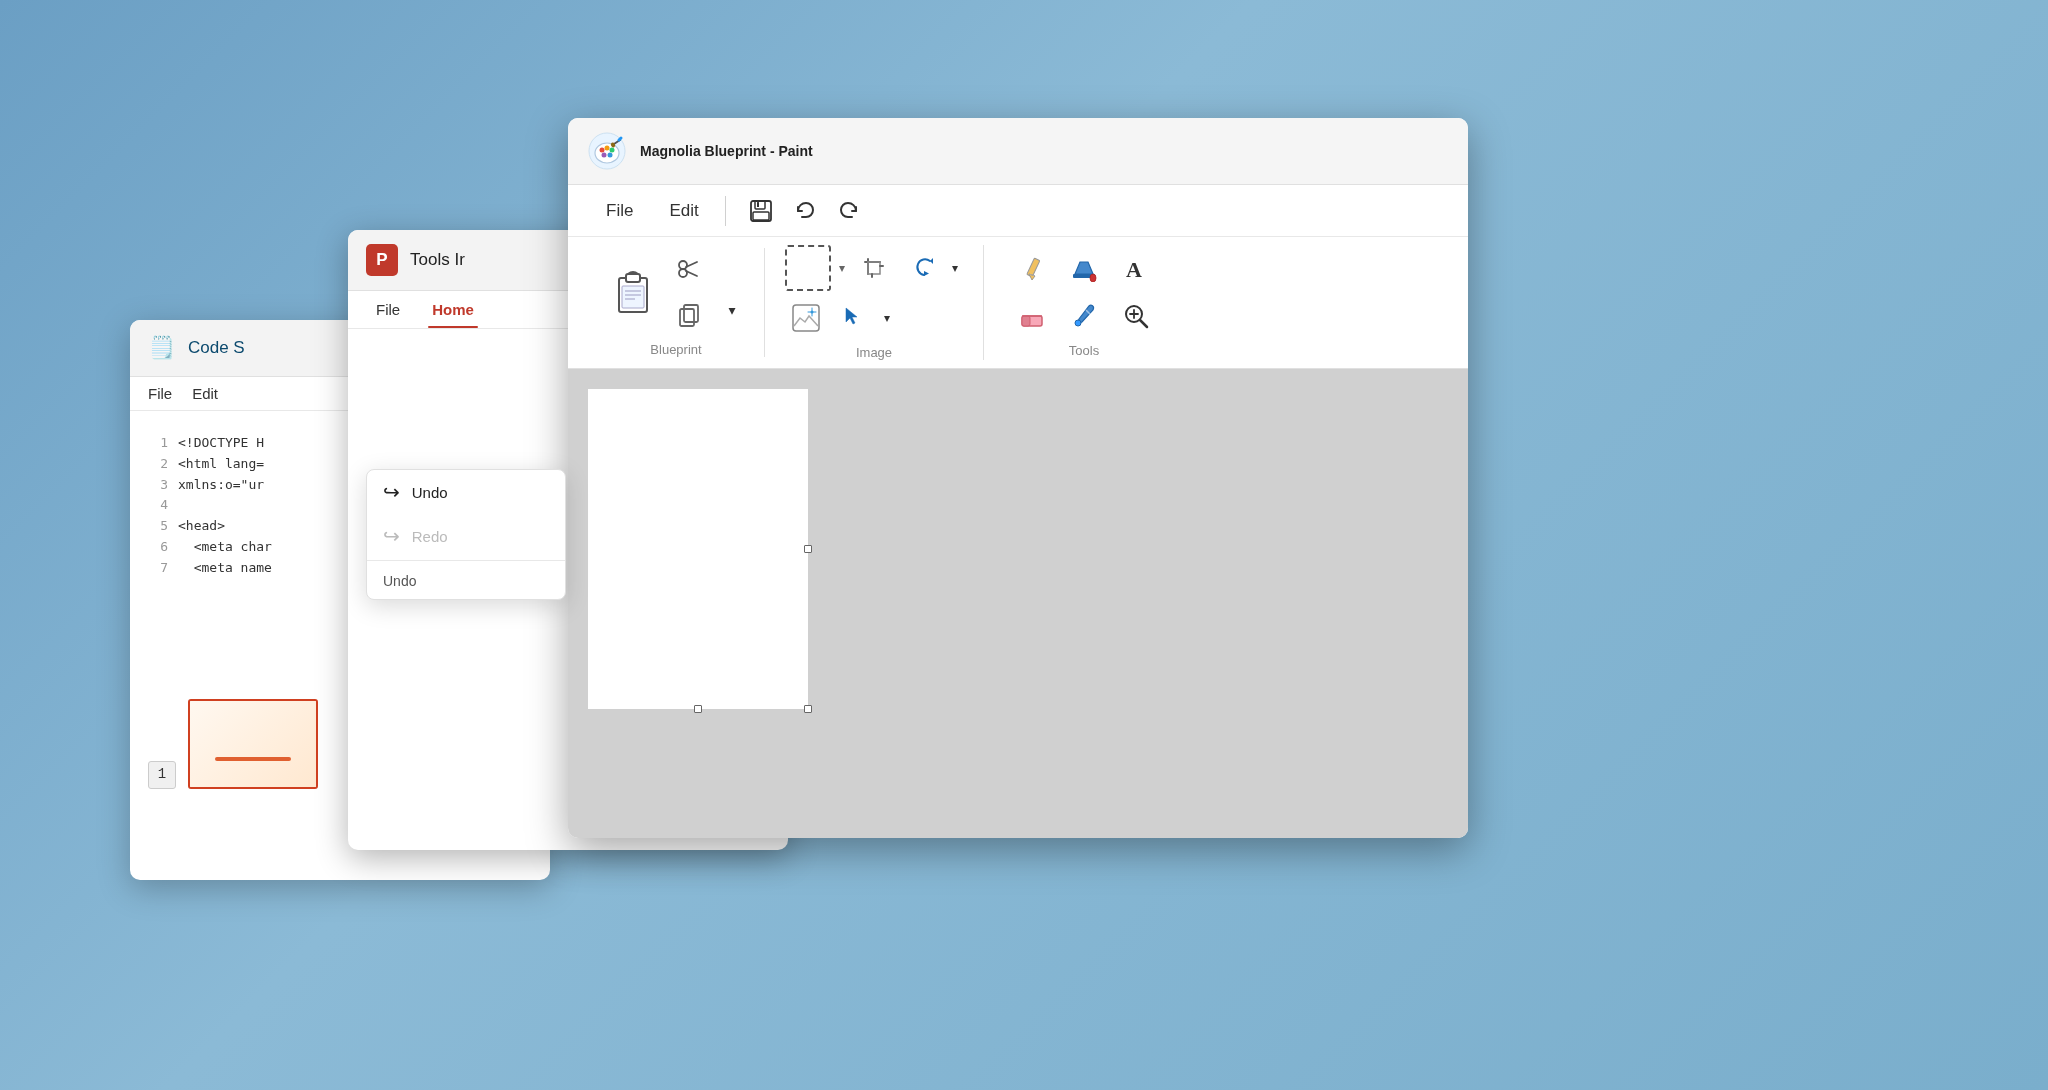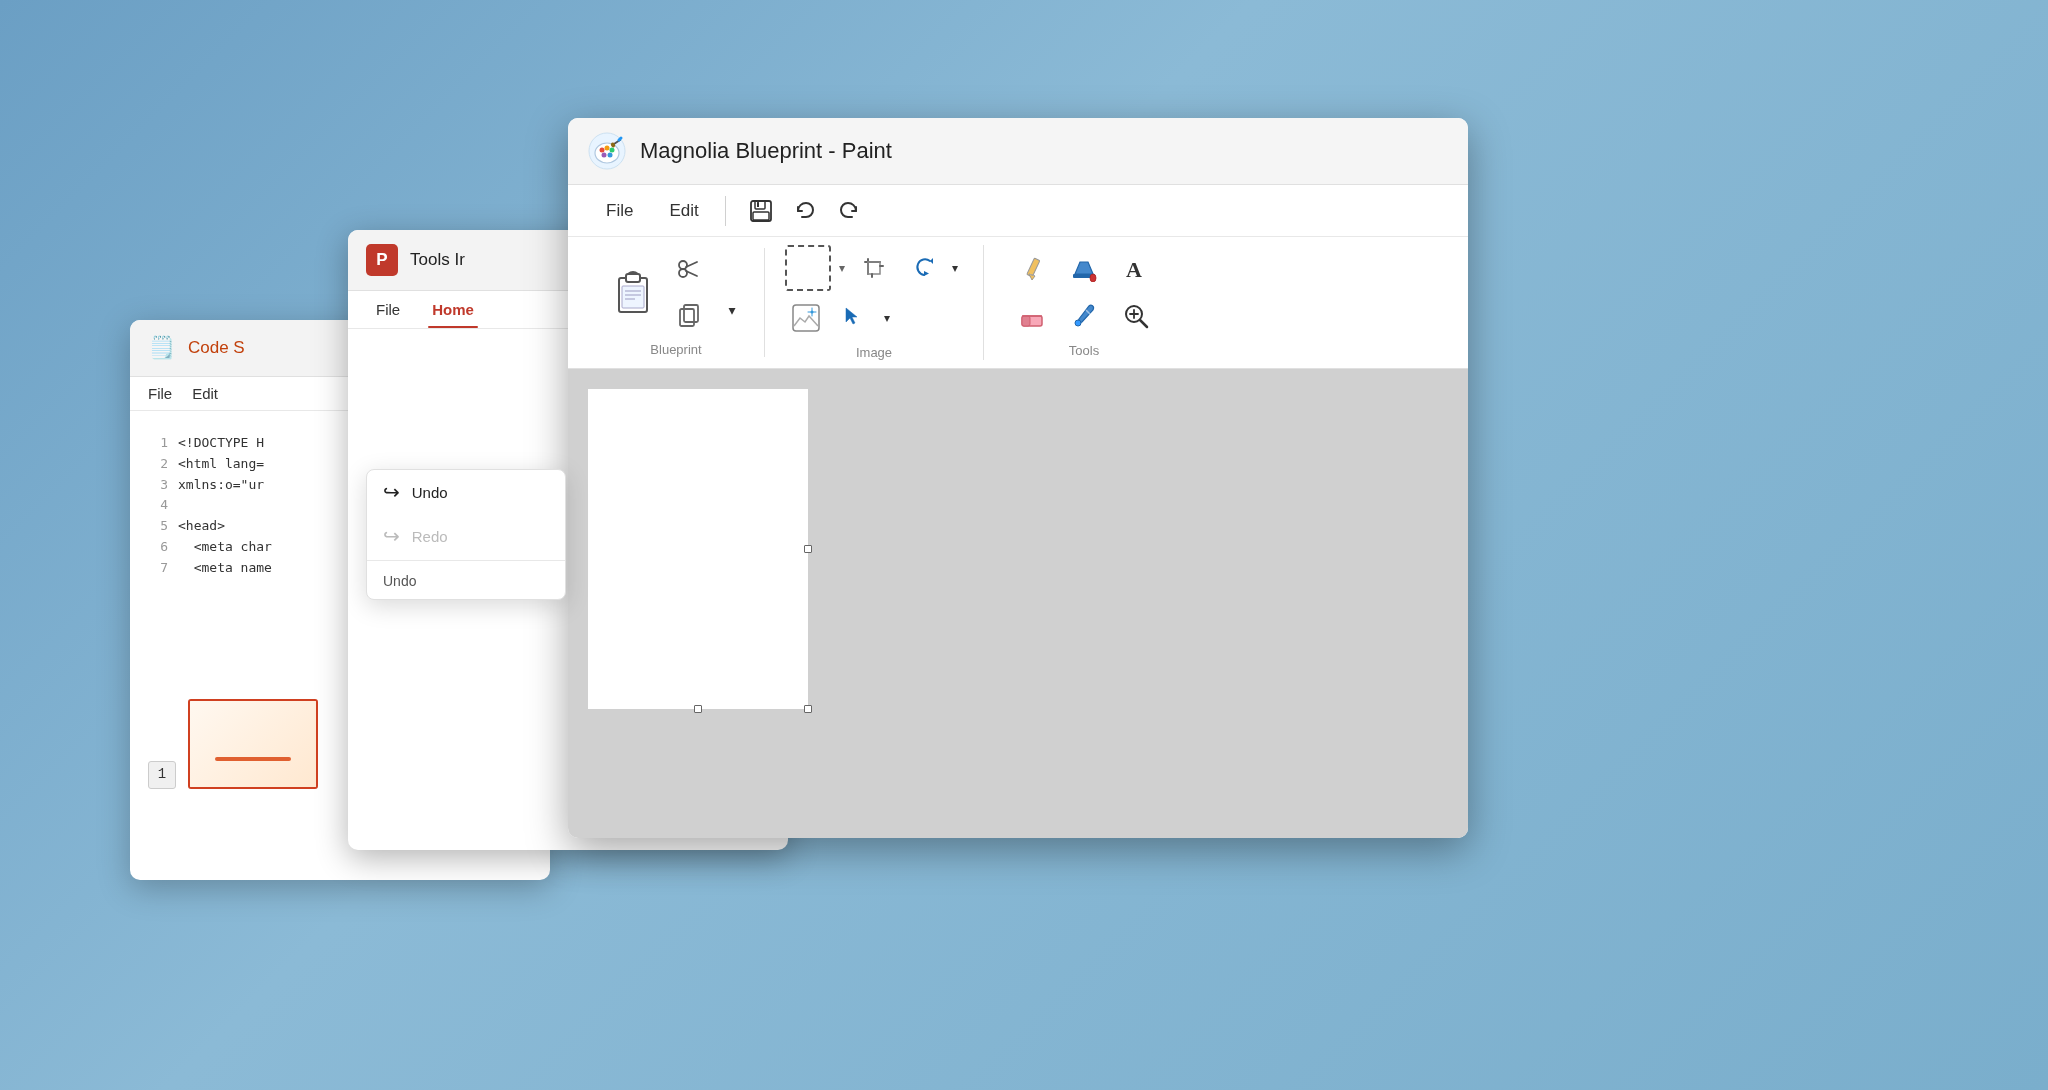--- a/index.html
+++ b/index.html
@@ -46,21 +46,21 @@
       width: 28px;
       height: 28px;
       display: flex;
       align-items: center;
       justify-content: center;
       font-size: 22px;
     }
 
     .code-editor-title {
       font-size: 17px;
-      color: #c2410c;
+      color: #0c4a6e;
       font-weight: 400;
     }
 
     .code-editor-menubar {
       display: flex;
       gap: 20px;
       padding: 8px 18px;
       background: #fff;
       border-bottom: 1px solid #e8e8e8;
     }
@@ -244,23 +244,23 @@
       background: #f5f5f5;
       border-bottom: 1px solid #e0e0e0;
     }
 
     .paint-logo {
       width: 38px;
       height: 38px;
     }
 
     .paint-title {
-      font-size: 22px;
+      font-size: 14px;
       color: #222;
-      font-weight: 400;
+      font-weight: 700;
     }
 
     .paint-menubar {
       display: flex;
       align-items: center;
       gap: 0;
       padding: 0 20px;
       background: #fff;
       border-bottom: 1px solid #e8e8e8;
       height: 52px;

